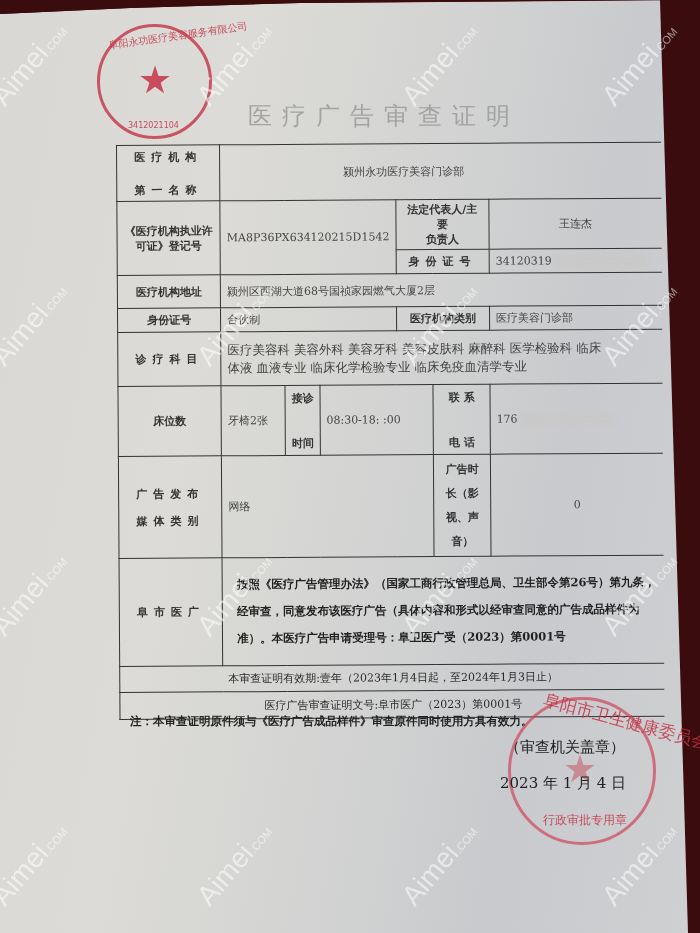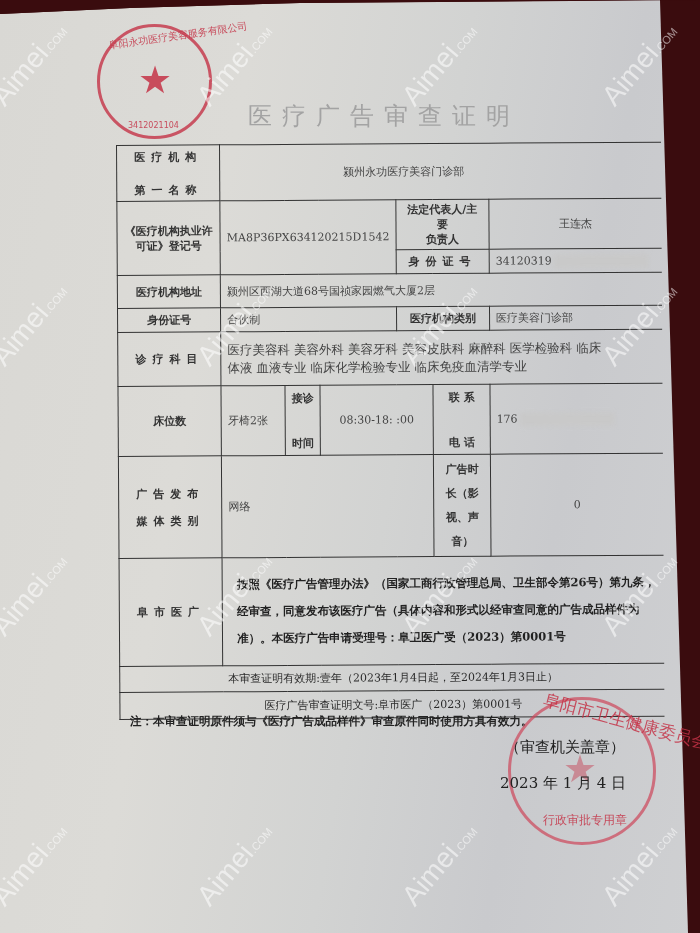--- a/index.html
+++ b/index.html
@@ -135,21 +135,21 @@
   </tr>
   <tr style="height:70px">
     <td class="lab">床位数</td>
     <td class="val">牙椅2张</td>
     <td class="lab" style="padding:2px 3px">
       <div class="stack" style="height:60px">
         <span>接诊</span>
         <span>时间</span>
       </div>
     </td>
-    <td class="val mono" colspan="2" style="text-align:center">08:30-18: :00</td>
+    <td class="val mono" colspan="2" style="">08:30-18: :00</td>
     <td class="lab">
       <div class="stack" style="height:60px">
         <span>联 系</span>
         <span>电 话</span>
       </div>
     </td>
     <td class="val mono">
       <span>176</span><span class="blur"></span>
     </td>
   </tr>

